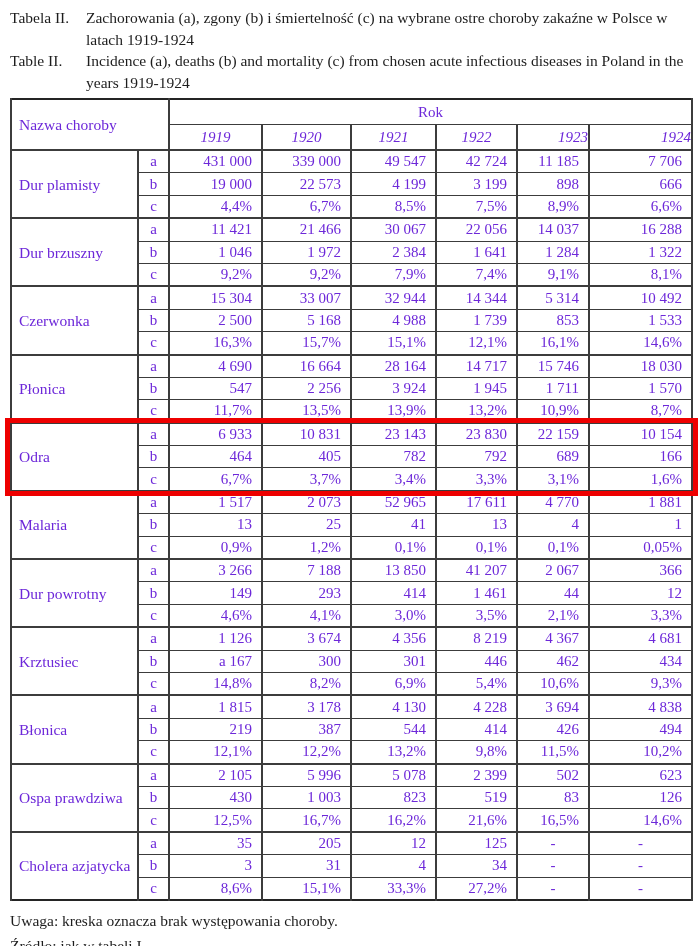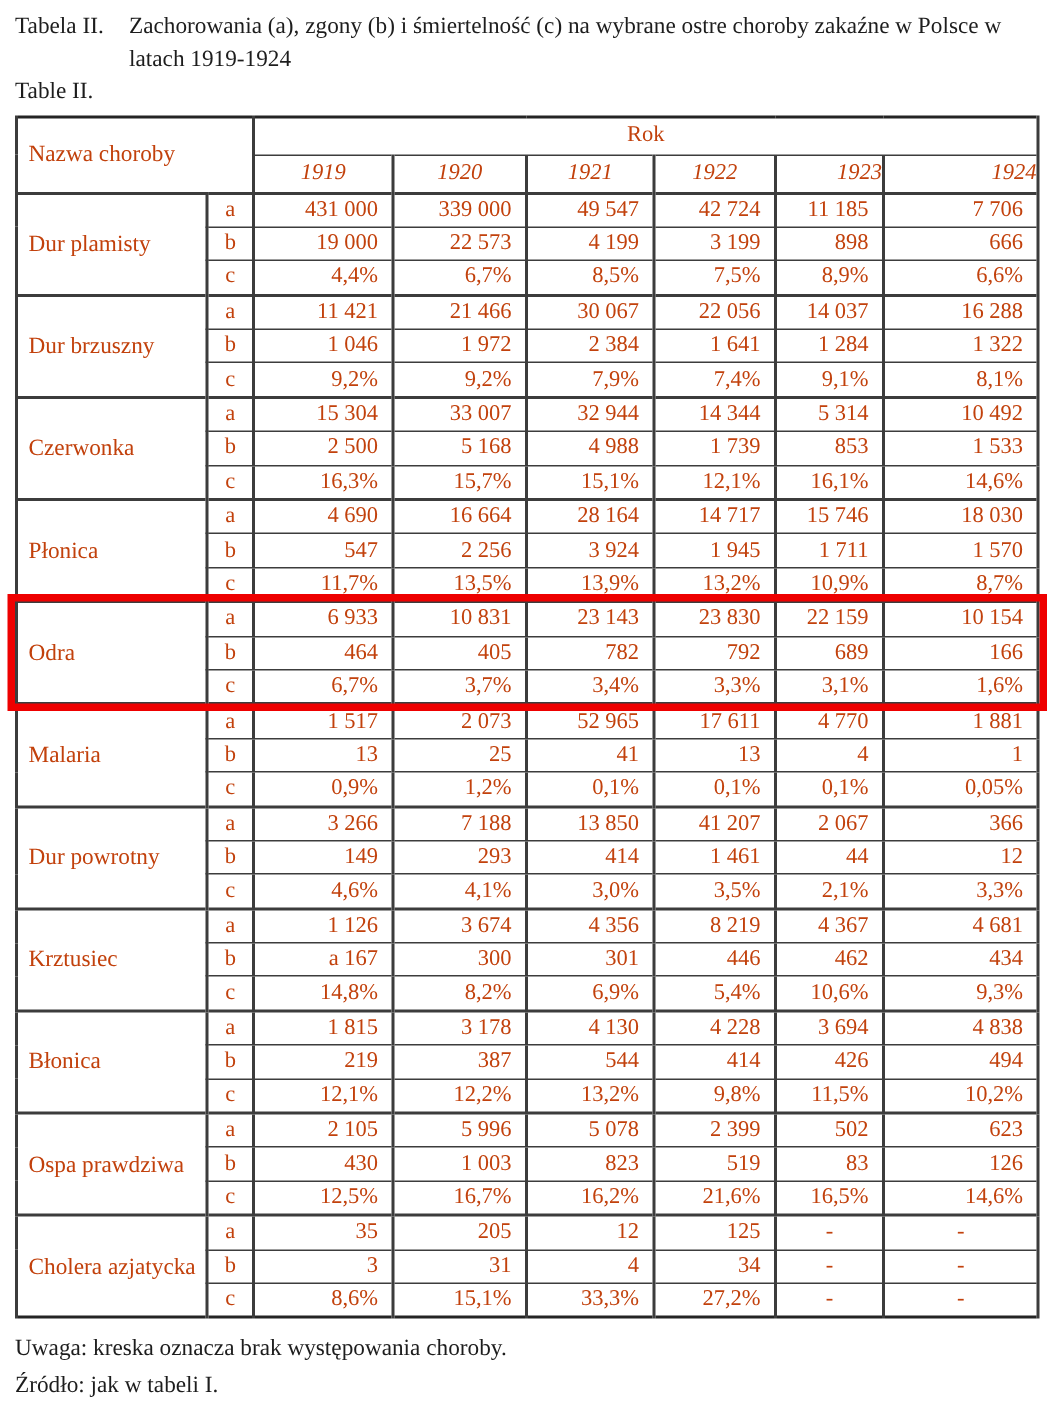--- a/index.html
+++ b/index.html
@@ -31,21 +31,21 @@
   }
   .table-wrapper {
     position: relative;
     margin-top: 5px;
   }
   table {
     border-collapse: collapse;
     table-layout: fixed;
     width: 681px;
     font-size: 15px;
-    color: #c2410c;
+    color: #6d28d9;
   }
   th, td {
     border: 1px solid #3c3c3c;
     border-left-width: 2px;
     border-right-width: 2px;
     font-weight: normal;
     padding: 0;
     overflow: hidden;
     white-space: normal;
   }
@@ -115,20 +115,21 @@
 
 <div class="page">
 
   <div class="caption-row">
     <span class="caption-label">Tabela II.</span>
     <span class="caption-text">Zachorowania (a), zgony (b) i śmiertelność (c) na wybrane ostre choroby zakaźne w Polsce w latach 1919-1924</span>
   </div>
 
   <div class="caption-row">
     <span class="caption-label">Table II.</span>
+    <span class="caption-text">Incidence (a), deaths (b) and mortality (c) from chosen acute infectious diseases in Poland in the years 1919-1924</span>
   </div>
 
   <div class="table-wrapper">
     <table>
       <colgroup>
         <col style="width:127px">
         <col style="width:31px">
         <col style="width:93px">
         <col style="width:89px">
         <col style="width:85px">

